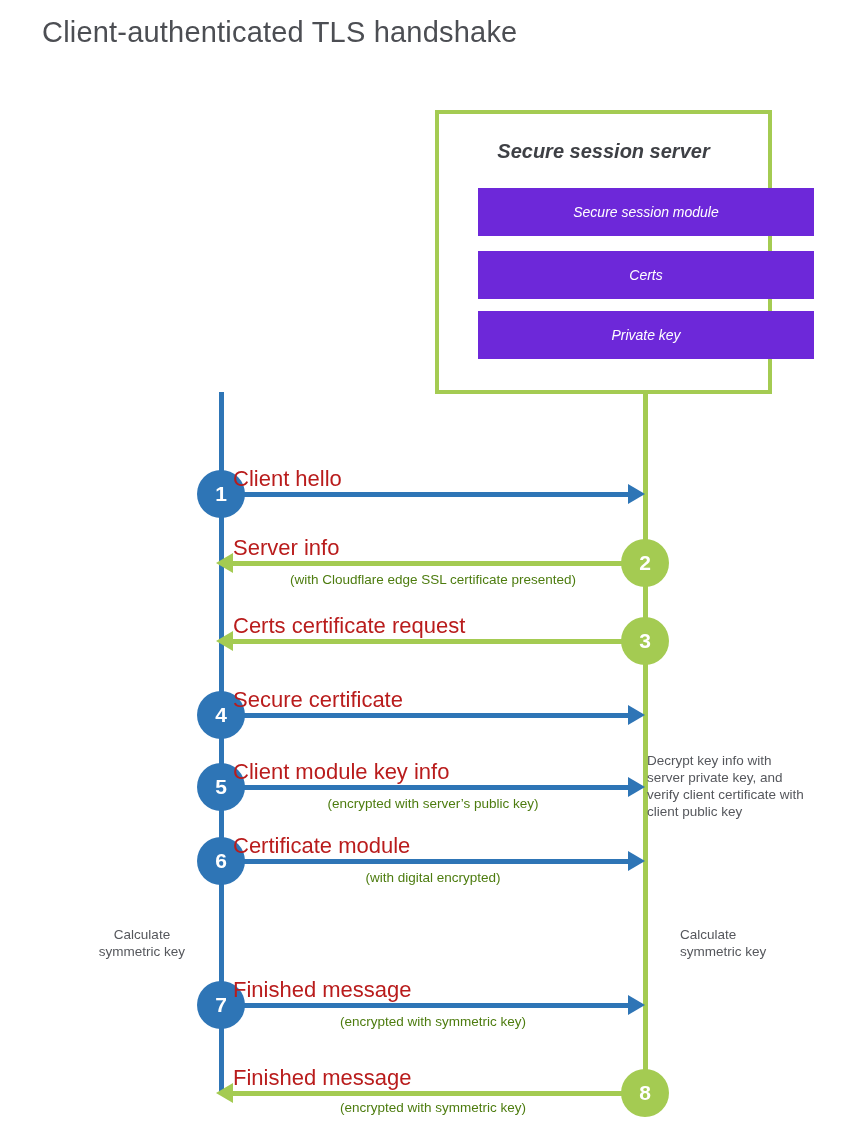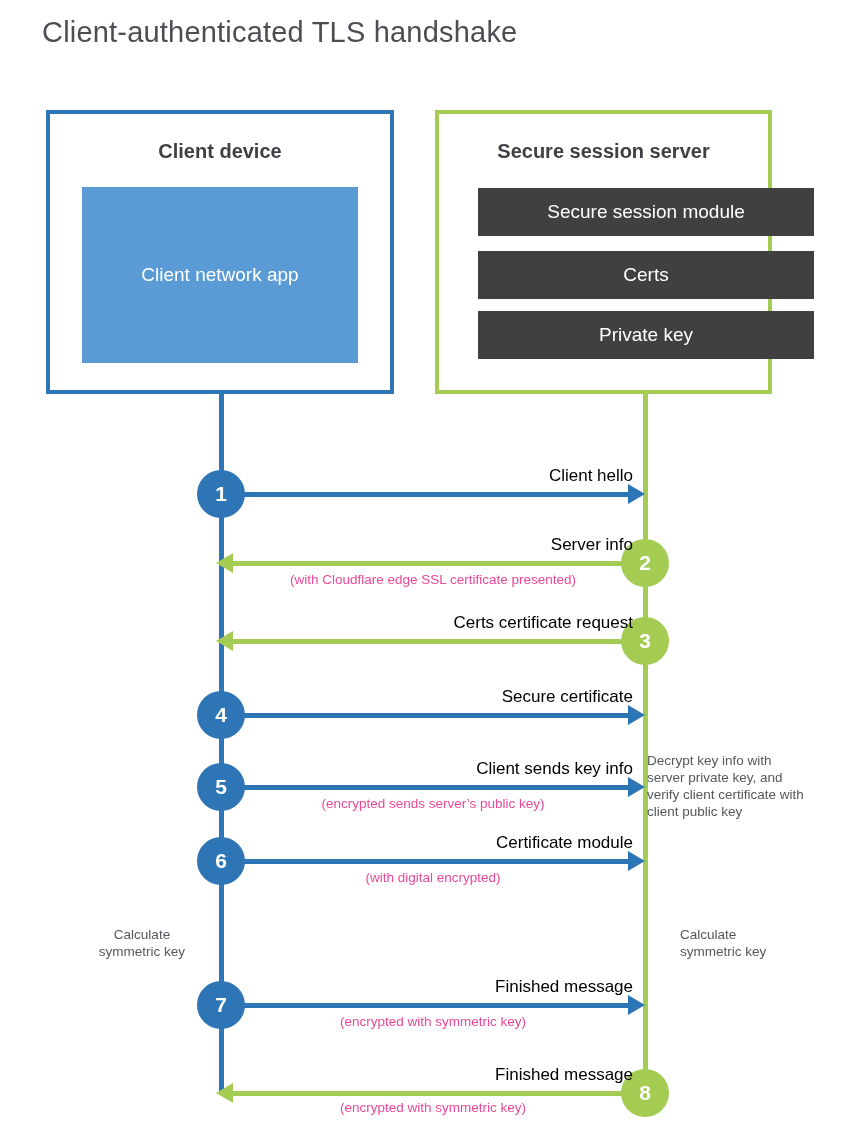--- a/index.html
+++ b/index.html
@@ -21,21 +21,21 @@
     letter-spacing: 0.2px;
   }
   
   .actor-box {
     position: absolute;
     top: 110px;
     background: #ffffff;
     box-sizing: border-box;
   }
   .client-box  { left: 34px;  width: 348px; height: 284px; border: 4px solid #2e75b6; }
-  .server-box  { left: 423px; width: 337px; height: 284px; border: 4px solid #a4cb52; }
+  .server-box  { left: 423px; width: 337px; height: 284px; border: 4px solid #a4cb52; font-style: italic; }
   .actor-title {
     position: absolute;
     left: 0; right: 0; top: 26px;
     text-align: center;
     font-size: 20px;
     font-weight: bold;
     color: #3e4045;
   }
   .app-box {
     position: absolute;
@@ -47,23 +47,23 @@
     line-height: 1.4;
     display: flex; align-items: center; justify-content: center;
     text-align: center;
     padding: 0 40px;
     box-sizing: border-box;
   }
   .module-bar {
     position: absolute;
     left: 39px;
     width: 336px; height: 48px;
-    background: #404040;
+    background: #6d28d9;
     color: #ffffff;
-    font-size: 19px;
+    font-size: 14px;
     display: flex; align-items: center; justify-content: center;
   }
   
   .vline { position: absolute; width: 5px; top: 392px; height: 702px; }
   .vline.blue  { left: 207px; background: #2e75b6; }
   .vline.green { left: 631px; background: #a4cb52; }
   
   .circle {
     position: absolute;
     width: 48px; height: 48px;
@@ -86,55 +86,51 @@
   }
   .head.left {
     left: 204px;
     border-top: 10px solid transparent;
     border-bottom: 10px solid transparent;
     border-right: 17px solid #a4cb52;
   }
   .step-label {
     position: absolute;
     left: 221px; width: 400px;
-    text-align: right;
-    font-size: 17px;
-    color: #000000;
+    text-align: left;
+    font-size: 22px;
+    color: #b91c1c;
     z-index: 4;
   }
   .step-sub {
     position: absolute;
     left: 221px; width: 400px;
     text-align: center;
     font-size: 13.5px;
-    color: #ec4899;
+    color: #4d7c0f;
     z-index: 4;
   }
   .side-note {
     position: absolute;
     font-size: 13.5px;
     line-height: 17px;
     color: #55575c;
     z-index: 4;
   }
   .note-decrypt { left: 635px; top: 752px; width: 164px; text-align: left; }
   .note-calc-left { left: 70px; top: 926px; width: 120px; text-align: center; }
   .note-calc-right { left: 668px; top: 926px; width: 120px; text-align: left; }
 </style>
 </head>
 <body>
 
 <div class="canvas">
 
   <div class="page-title">Client-authenticated TLS handshake</div>
 
-  <div class="actor-box client-box">
-    <div class="actor-title">Client device</div>
-    <div class="app-box">Client network app</div>
-  </div>
 
   <div class="actor-box server-box">
     <div class="actor-title">Secure session server</div>
     <div class="module-bar" style="top:74px">Secure session module</div>
     <div class="module-bar" style="top:197px">Private key</div>
     <div class="module-bar" style="top:137px">Certs</div>
   </div>
 
   <div class="vline blue"></div>
   <div class="vline green"></div>
@@ -165,22 +161,22 @@
     <div class="circle blue" style="top:691px">4</div>
     <div class="hline blue" style="top:713px"></div>
     <div class="head right" style="top:705px"></div>
     <div class="step-label" style="top:687px">Secure certificate</div>
   </div>
 
   <div>
     <div class="circle blue" style="top:763px">5</div>
     <div class="hline blue" style="top:785px"></div>
     <div class="head right" style="top:777px"></div>
-    <div class="step-label" style="top:759px">Client sends key info</div>
-    <div class="step-sub" style="top:796px">(encrypted sends server’s public key)</div>
+    <div class="step-label" style="top:759px">Client module key info</div>
+    <div class="step-sub" style="top:796px">(encrypted with server’s public key)</div>
   </div>
 
   <div>
     <div class="circle blue" style="top:837px">6</div>
     <div class="hline blue" style="top:859px"></div>
     <div class="head right" style="top:851px"></div>
     <div class="step-label" style="top:833px">Certificate module</div>
     <div class="step-sub" style="top:870px">(with digital encrypted)</div>
   </div>
 

